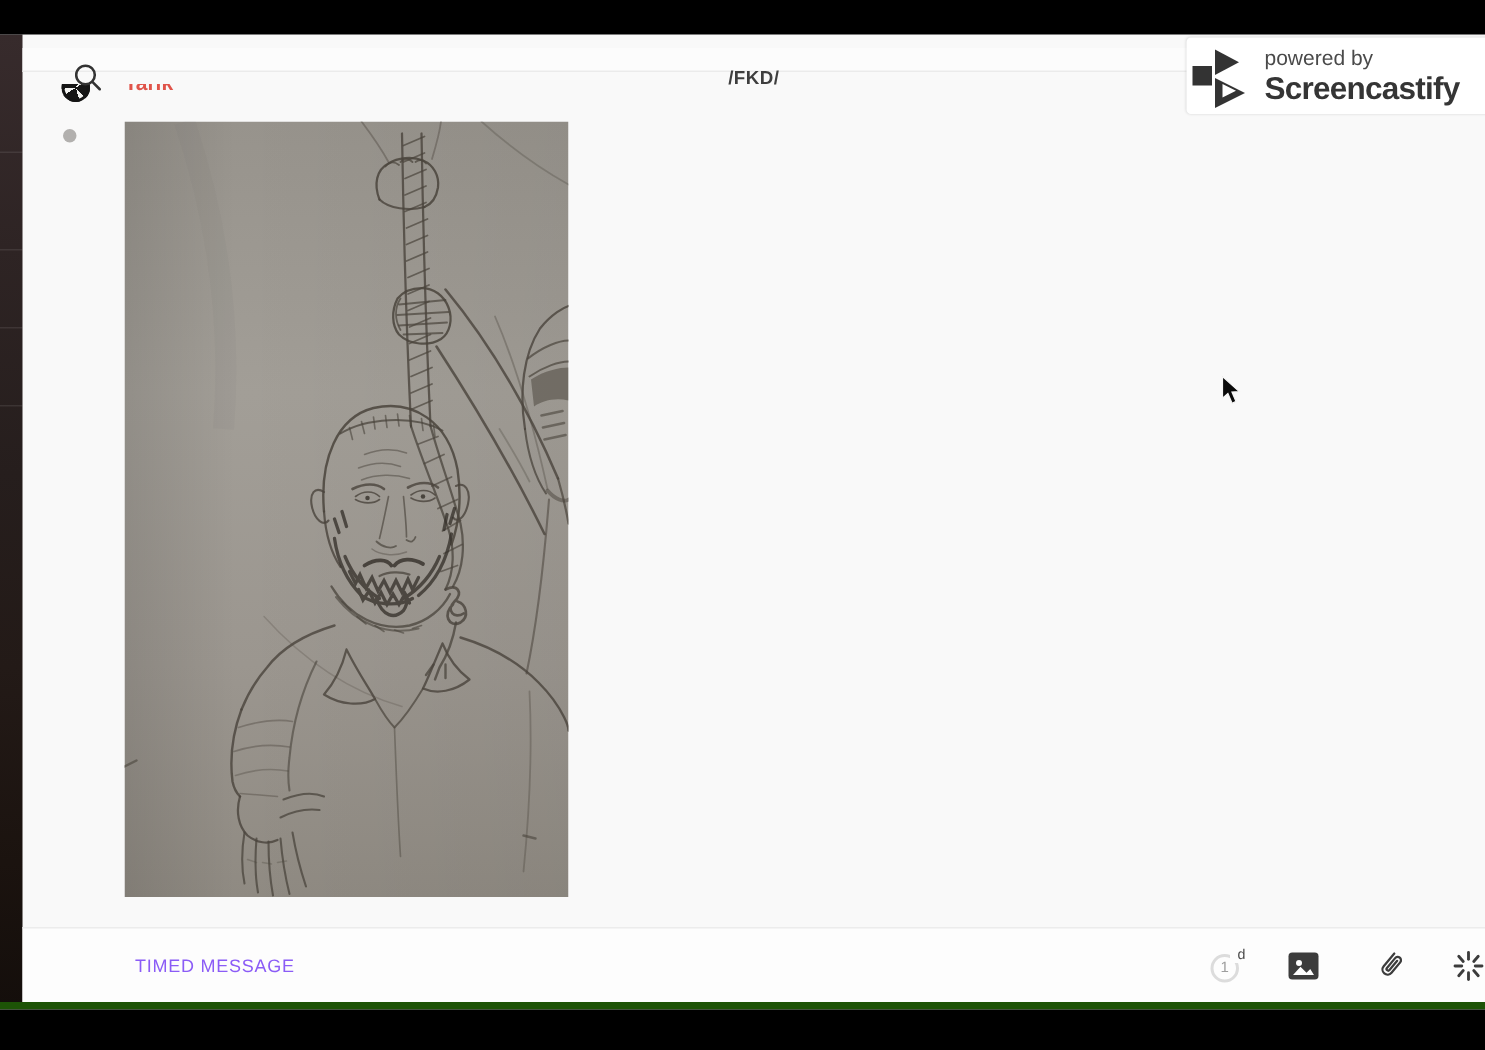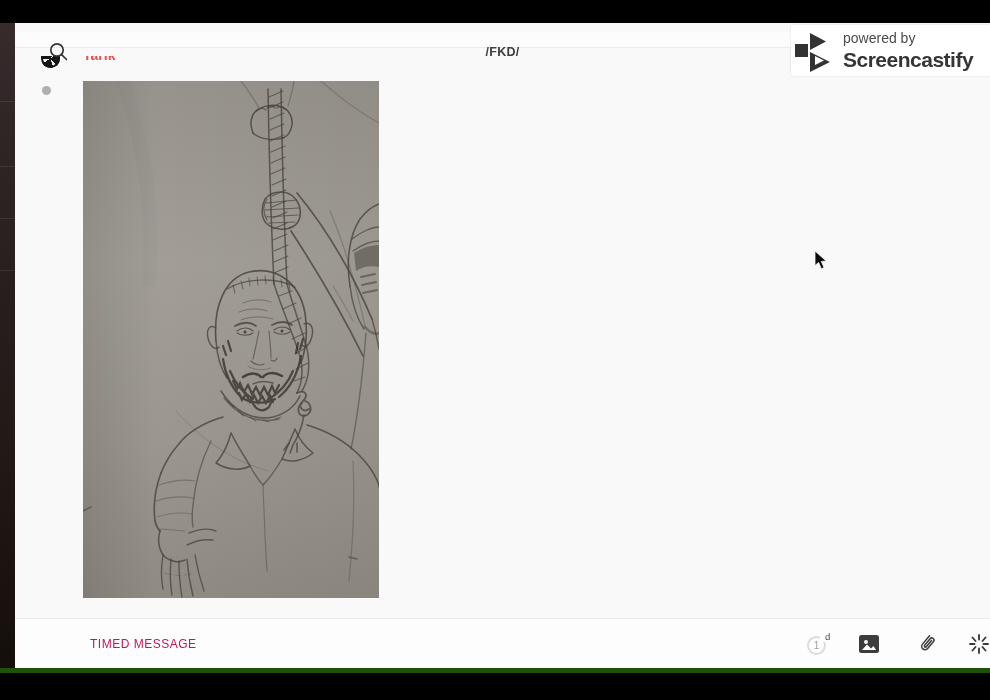--- a/index.html
+++ b/index.html
@@ -48,21 +48,21 @@
   }
   .status-dot { position:absolute; left:27px; top:30px; width:9px; height:9px; border-radius:50%; background:#b2b0ae; }
   .attachment { position:absolute; left:68px; top:25px; width:296px; height:517px; cursor:pointer; }
   .attachment svg { display:block; }
 
   .inputbar {
     position:absolute; left:15px; top:618px; width:975px; height:50px;
     background:#fdfdfd; border-top:1px solid #ececec; z-index:20;
   }
   .composer-input { position:absolute; left:75px; top:14px; width:640px; height:22px; cursor:text; }
-  .composer-placeholder { font-size:12px; color:#be185d; letter-spacing:0.5px; line-height:22px; }
+  .composer-placeholder { font-size:12px; color:#8b5cf6; letter-spacing:0.5px; line-height:22px; }
   .icon-btn { position:absolute; cursor:pointer; }
   .timer-btn { left:790px; top:13px; width:30px; height:26px; }
   .timer-ring {
     position:absolute; left:2px; top:4px; width:19px; height:19px;
     border:2px solid #dcdcdc; border-radius:50%;
     font-size:10px; color:#9e9e9e; text-align:center; line-height:15px;
   }
   .timer-notch { position:absolute; left:15px; top:1px; width:9px; height:9px; background:#fdfdfd; }
   .timer-unit { position:absolute; left:20px; top:-1px; font-size:9.5px; color:#4a4a4a; }
   .image-btn { left:843px; top:15px; width:22px; height:20px; }

